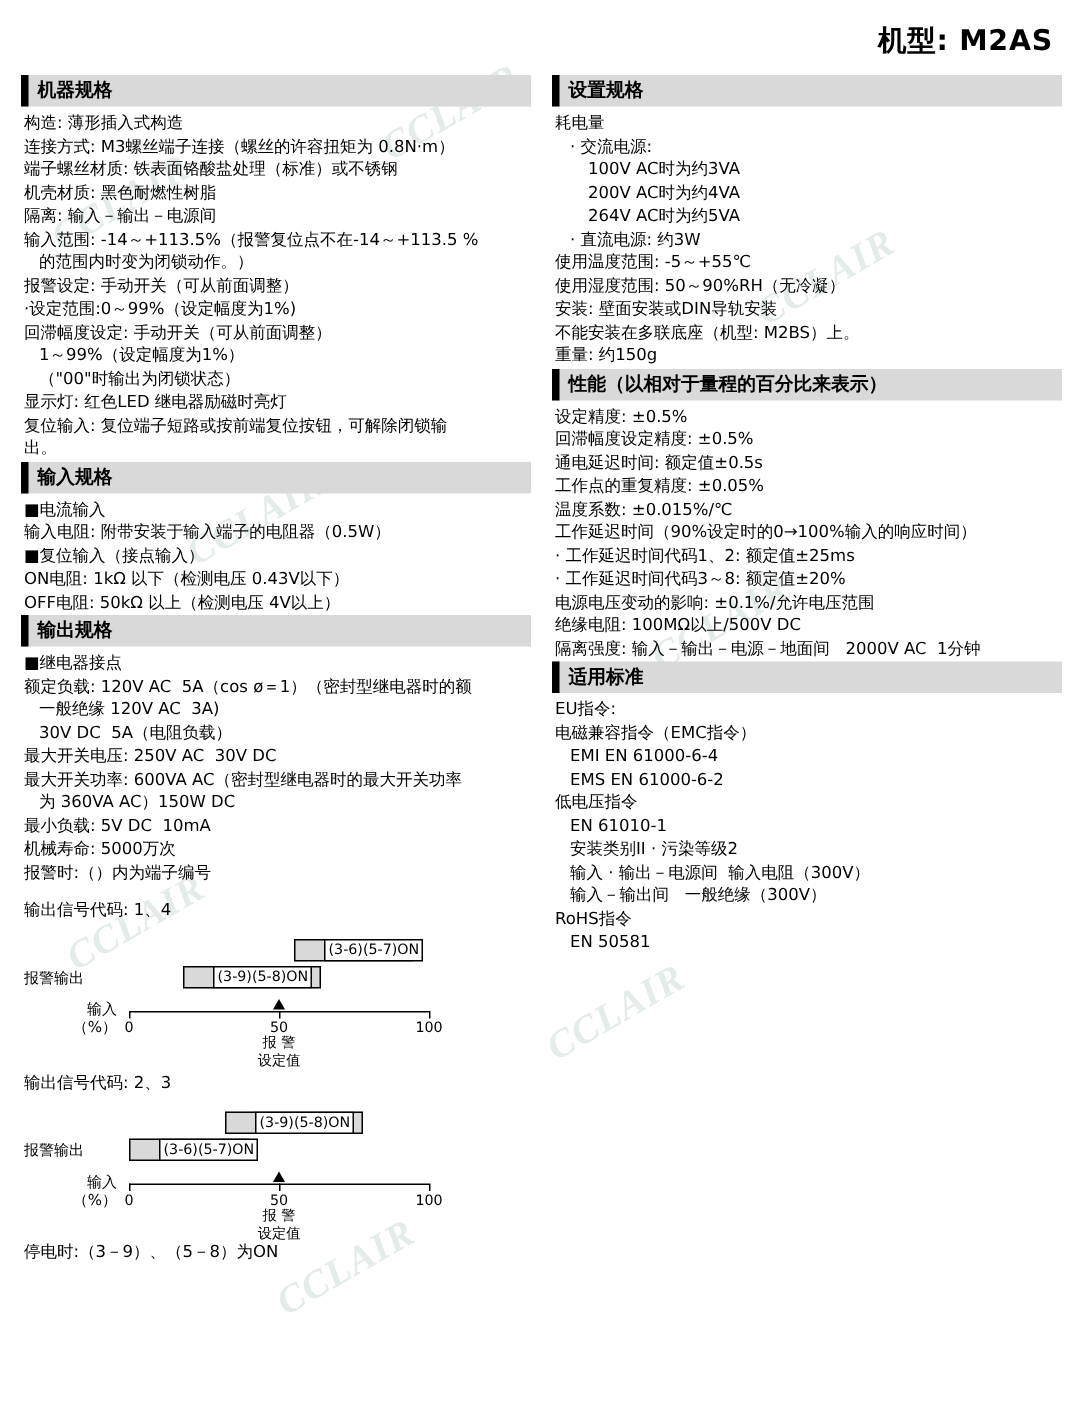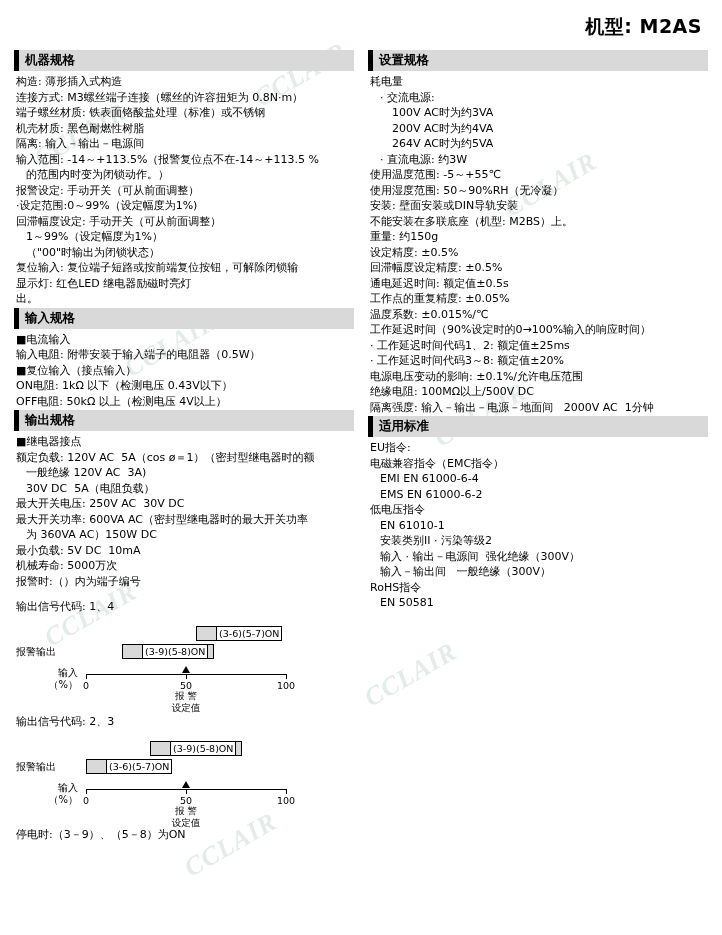--- a/index.html
+++ b/index.html
@@ -147,22 +147,22 @@
             <div class="line">端子螺丝材质: 铁表面铬酸盐处理（标准）或不锈钢</div>
             <div class="line">机壳材质: 黑色耐燃性树脂</div>
             <div class="line">隔离: 输入－输出－电源间</div>
             <div class="line">输入范围: -14～+113.5%（报警复位点不在-14～+113.5 %</div>
             <div class="line i1">的范围内时变为闭锁动作。）</div>
             <div class="line">报警设定: 手动开关（可从前面调整）</div>
             <div class="line">·设定范围:0～99%（设定幅度为1%)</div>
             <div class="line">回滞幅度设定: 手动开关（可从前面调整）</div>
             <div class="line i1">1～99%（设定幅度为1%）</div>
             <div class="line i1">（"00"时输出为闭锁状态）</div>
+            <div class="line">显示灯: 红色LED 继电器励磁时亮灯</div>
             <div class="line">复位输入: 复位端子短路或按前端复位按钮，可解除闭锁输</div>
-            <div class="line">显示灯: 红色LED 继电器励磁时亮灯</div>
             <div class="line">出。</div>
           </div>
 
         <div class="sec-head">输入规格</div>
         <div id="is">
             <div class="line">■电流输入</div>
             <div class="line">输入电阻: 附带安装于输入端子的电阻器（0.5W）</div>
             <div class="line">■复位输入（接点输入）</div>
             <div class="line">ON电阻: 1kΩ 以下（检测电压 0.43V以下）</div>
             <div class="line">OFF电阻: 50kΩ 以上（检测电压 4V以上）</div>
@@ -241,20 +241,21 @@
             <div class="line i2">200V AC时为约4VA</div>
             <div class="line i2">264V AC时为约5VA</div>
             <div class="line i1">· 直流电源: 约3W</div>
             <div class="line">使用温度范围: -5～+55℃</div>
             <div class="line">使用湿度范围: 50～90%RH（无冷凝）</div>
             <div class="line">安装: 壁面安装或DIN导轨安装</div>
             <div class="line">不能安装在多联底座（机型: M2BS）上。</div>
             <div class="line">重量: 约150g</div>
           </div>
 
+        <div class="sec-head">性能（以相对于量程的百分比来表示）</div>
         <div id="pf">
             <div class="line">设定精度: ±0.5%</div>
             <div class="line">回滞幅度设定精度: ±0.5%</div>
             <div class="line">通电延迟时间: 额定值±0.5s</div>
             <div class="line">工作点的重复精度: ±0.05%</div>
             <div class="line">温度系数: ±0.015%/℃</div>
             <div class="line">工作延迟时间（90%设定时的0→100%输入的响应时间）</div>
             <div class="line">· 工作延迟时间代码1、2: 额定值±25ms</div>
             <div class="line">· 工作延迟时间代码3～8: 额定值±20%</div>
             <div class="line">电源电压变动的影响: ±0.1%/允许电压范围</div>
@@ -264,21 +265,21 @@
 
         <div class="sec-head">适用标准</div>
         <div id="st">
             <div class="line">EU指令:</div>
             <div class="line">电磁兼容指令（EMC指令）</div>
             <div class="line i1">EMI EN 61000-6-4</div>
             <div class="line i1">EMS EN 61000-6-2</div>
             <div class="line">低电压指令</div>
             <div class="line i1">EN 61010-1</div>
             <div class="line i1">安装类别II · 污染等级2</div>
-            <div class="line i1">输入 · 输出－电源间  强化绝缘（300V）</div>
+            <div class="line i1">输入 · 输出－电源间  输入电阻（300V）</div>
             <div class="line i1">输入－输出间   一般绝缘（300V）</div>
             <div class="line">RoHS指令</div>
             <div class="line i1">EN 50581</div>
           </div>
       </div>
 
     </div>
   </div>
 </div>
 

